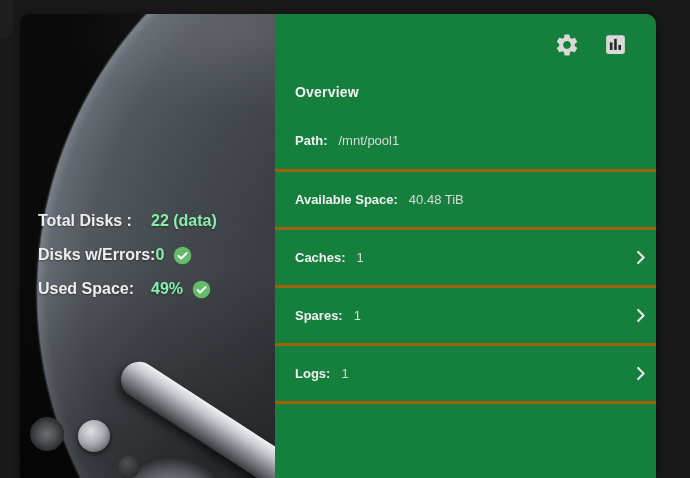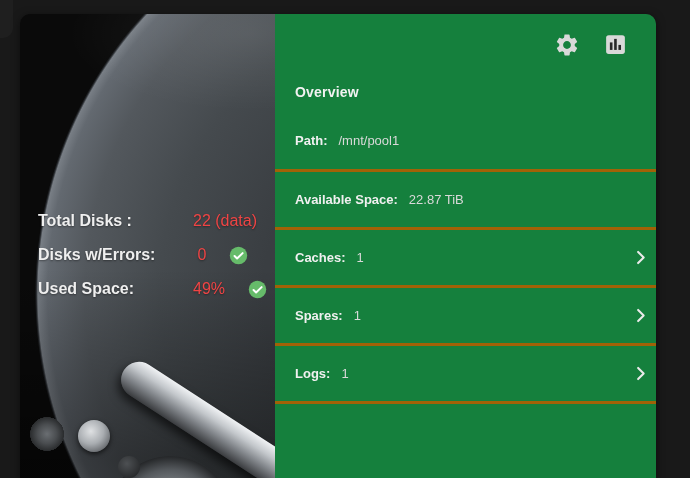--- a/index.html
+++ b/index.html
@@ -66,24 +66,23 @@
     position:absolute; left:0; top:114px; width:100%; text-align:center;
     font-size:42px; font-weight:400; color:#fdfdfd; letter-spacing:.5px;
     text-shadow:0 1px 4px rgba(0,0,0,.35);
   }
   .stats{ position:absolute; left:18px; top:190px; right:6px; }
   .stat-row{
     display:flex; align-items:center; height:34px;
     color:#efefef; font-size:16px;
     text-shadow:0 1px 2px rgba(0,0,0,.4);
     white-space:nowrap;
-    gap:14px;
   }
   .stat-label{ font-weight:700; min-width:113px; }
-  .stat-value{ font-weight:400; color:#ef4444;margin-left:28px; }
+  .stat-value{ font-weight:700; color:#86efac; }
   .check-icon{ margin-left:9px; display:inline-flex; flex:0 0 auto; }
   .check-icon circle{ fill:var(--success,#66bb6a); }
 
   
   .right{
     flex:1 1 auto; height:100%; background:#15803d;
     display:flex; flex-direction:column; position:relative;
   }
   .toolbar{
     height:61px; flex:0 0 61px; display:flex; align-items:center;
@@ -175,21 +174,21 @@
 
     <div class="overview-heading">Overview</div>
 
     <div class="orow">
       <span class="orow-label">Path:</span>
       <span class="orow-value">/mnt/pool1</span>
     </div>
 
     <div class="orow">
       <span class="orow-label">Available Space:</span>
-      <span class="orow-value">22.87 TiB</span>
+      <span class="orow-value">40.48 TiB</span>
     </div>
 
 
     <div class="orow">
       <span class="orow-label">Caches:</span>
       <span class="orow-value">1</span>
       <span class="orow-spacer"></span>
       <span class="chevron">
         <svg width="19" height="19" viewBox="0 0 24 24">
             <path d="M9 5l7 7-7 7" stroke="#eaeaea" stroke-width="2.6" fill="none" stroke-linecap="round" stroke-linejoin="round"></path>

